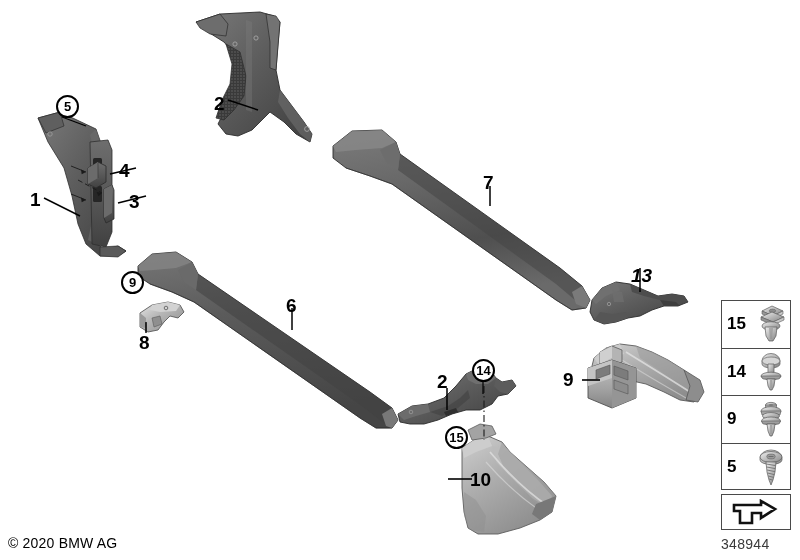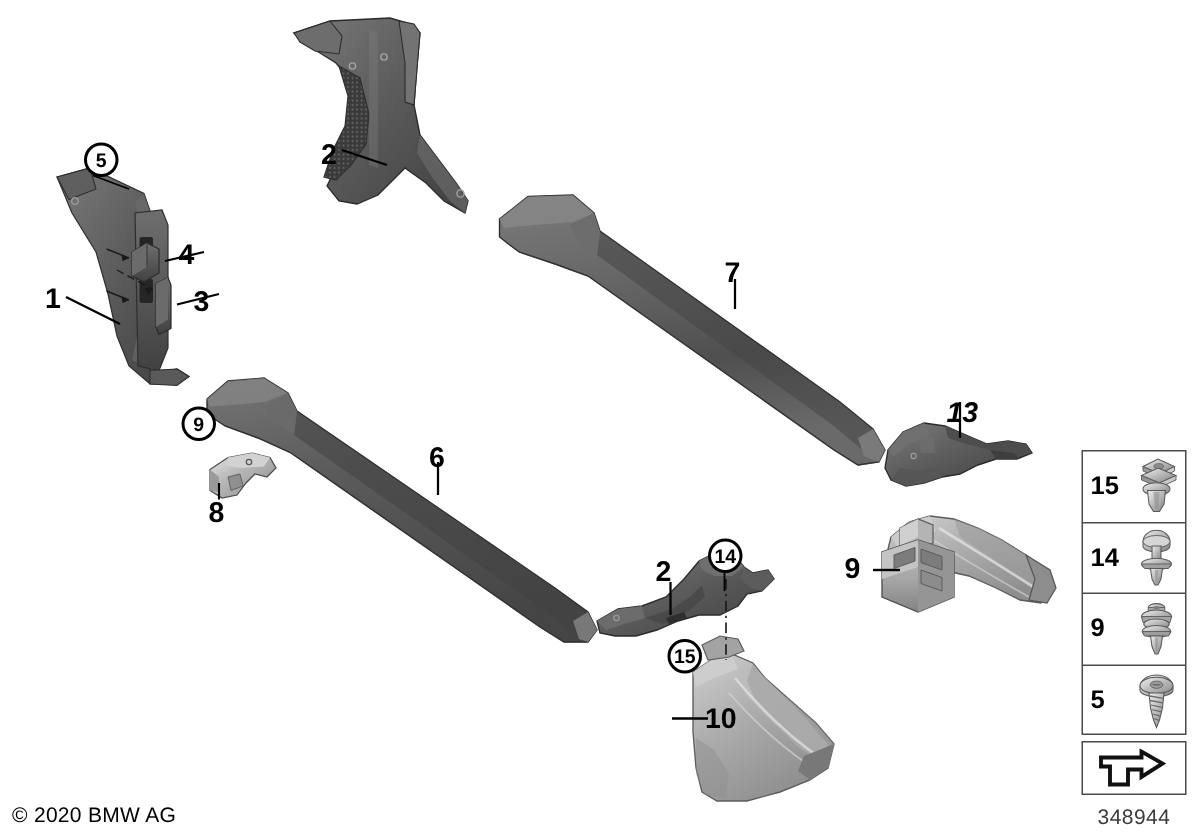--- a/index.html
+++ b/index.html
@@ -32,21 +32,21 @@
   .lico svg{position:absolute;left:50%;top:50%;transform:translate(-50%,-50%);}
 
   
   #arrowbox{position:absolute;left:721px;top:494px;width:70px;height:36px;
             border:1px solid #4a4a4a;box-sizing:border-box;background:#fff;}
   #arrowbox svg{position:absolute;left:50%;top:50%;transform:translate(-50%,-50%);}
 
   
   #copyright{position:absolute;left:8px;top:535px;font-size:14px;
              font-weight:normal;letter-spacing:.2px;}
-  #diagid{position:absolute;left:721px;top:536px;width:70px;text-align:center;
+  #diagid{position:absolute;left:721px;top:536px;width:70px;
           font-size:14px;color:#3a3a3a;letter-spacing:.3px;}
 </style>
 </head>
 <body>
 
 <div id="stage">
 
   <svg class="layer" viewBox="0 0 800 560">
     <defs>
       <linearGradient id="gDark" x1="0" y1="0" x2="1" y2="1">

